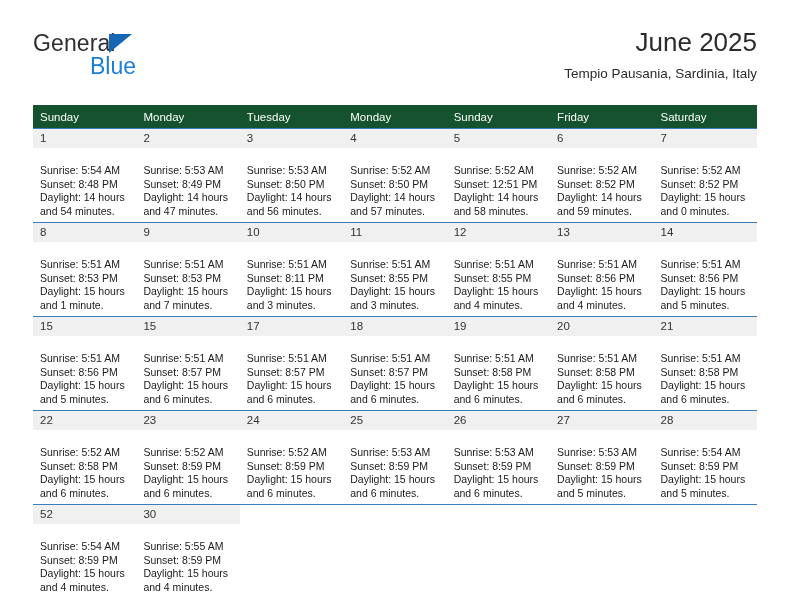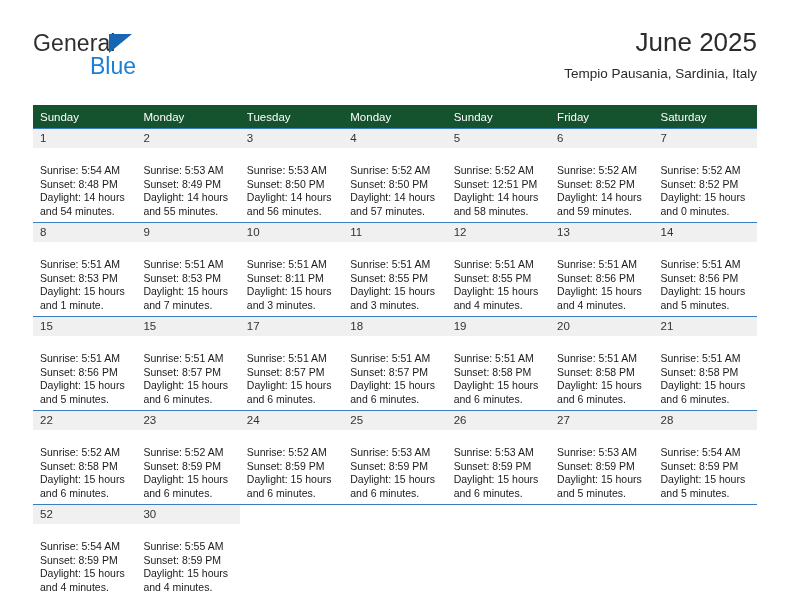--- a/index.html
+++ b/index.html
@@ -191,21 +191,21 @@
               </div>
             </div>
           </td>
           <td>
             <div class="cell">
               <div class="daynum">2</div>
               <div class="info">
                 <div>Sunrise: 5:53 AM</div>
                 <div>Sunset: 8:49 PM</div>
                 <div>Daylight: 14 hours</div>
-                <div>and 55 minutes.</div>
+                <div>and 47 minutes.</div>
               </div>
             </div>
           </td>
           <td>
             <div class="cell">
               <div class="daynum">3</div>
               <div class="info">
                 <div>Sunrise: 5:53 AM</div>
                 <div>Sunset: 8:50 PM</div>
                 <div>Daylight: 14 hours</div>

